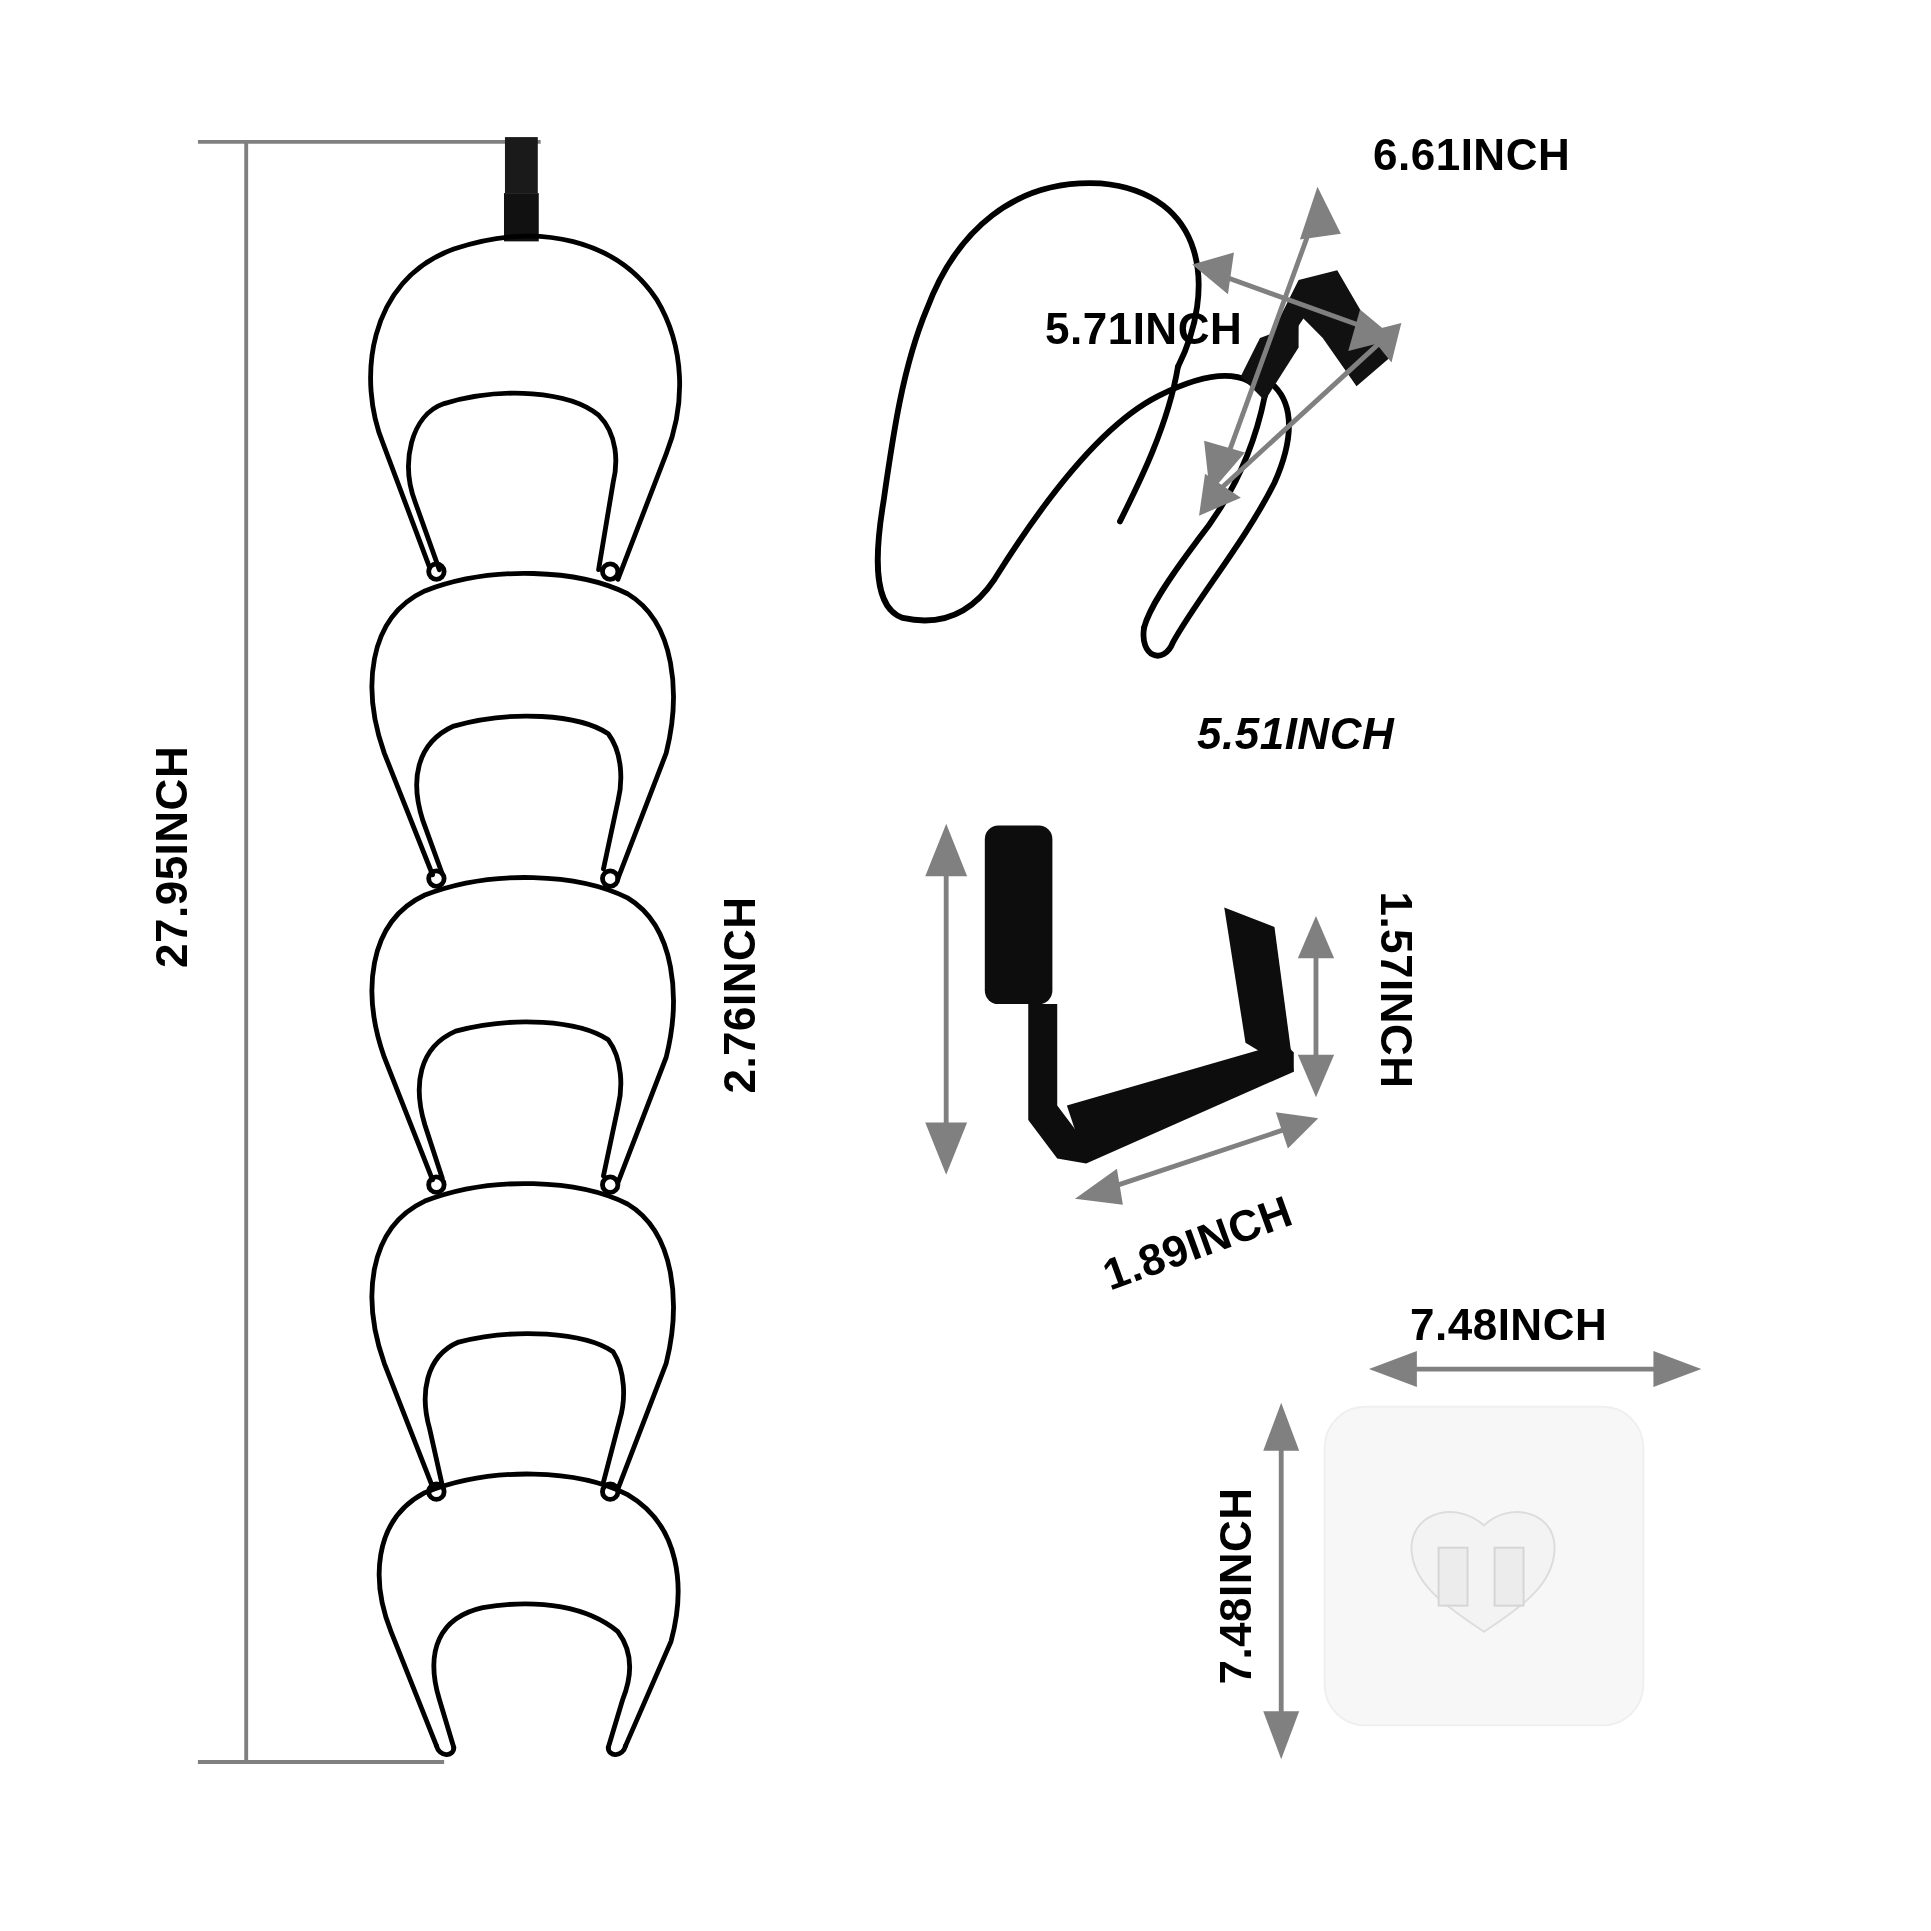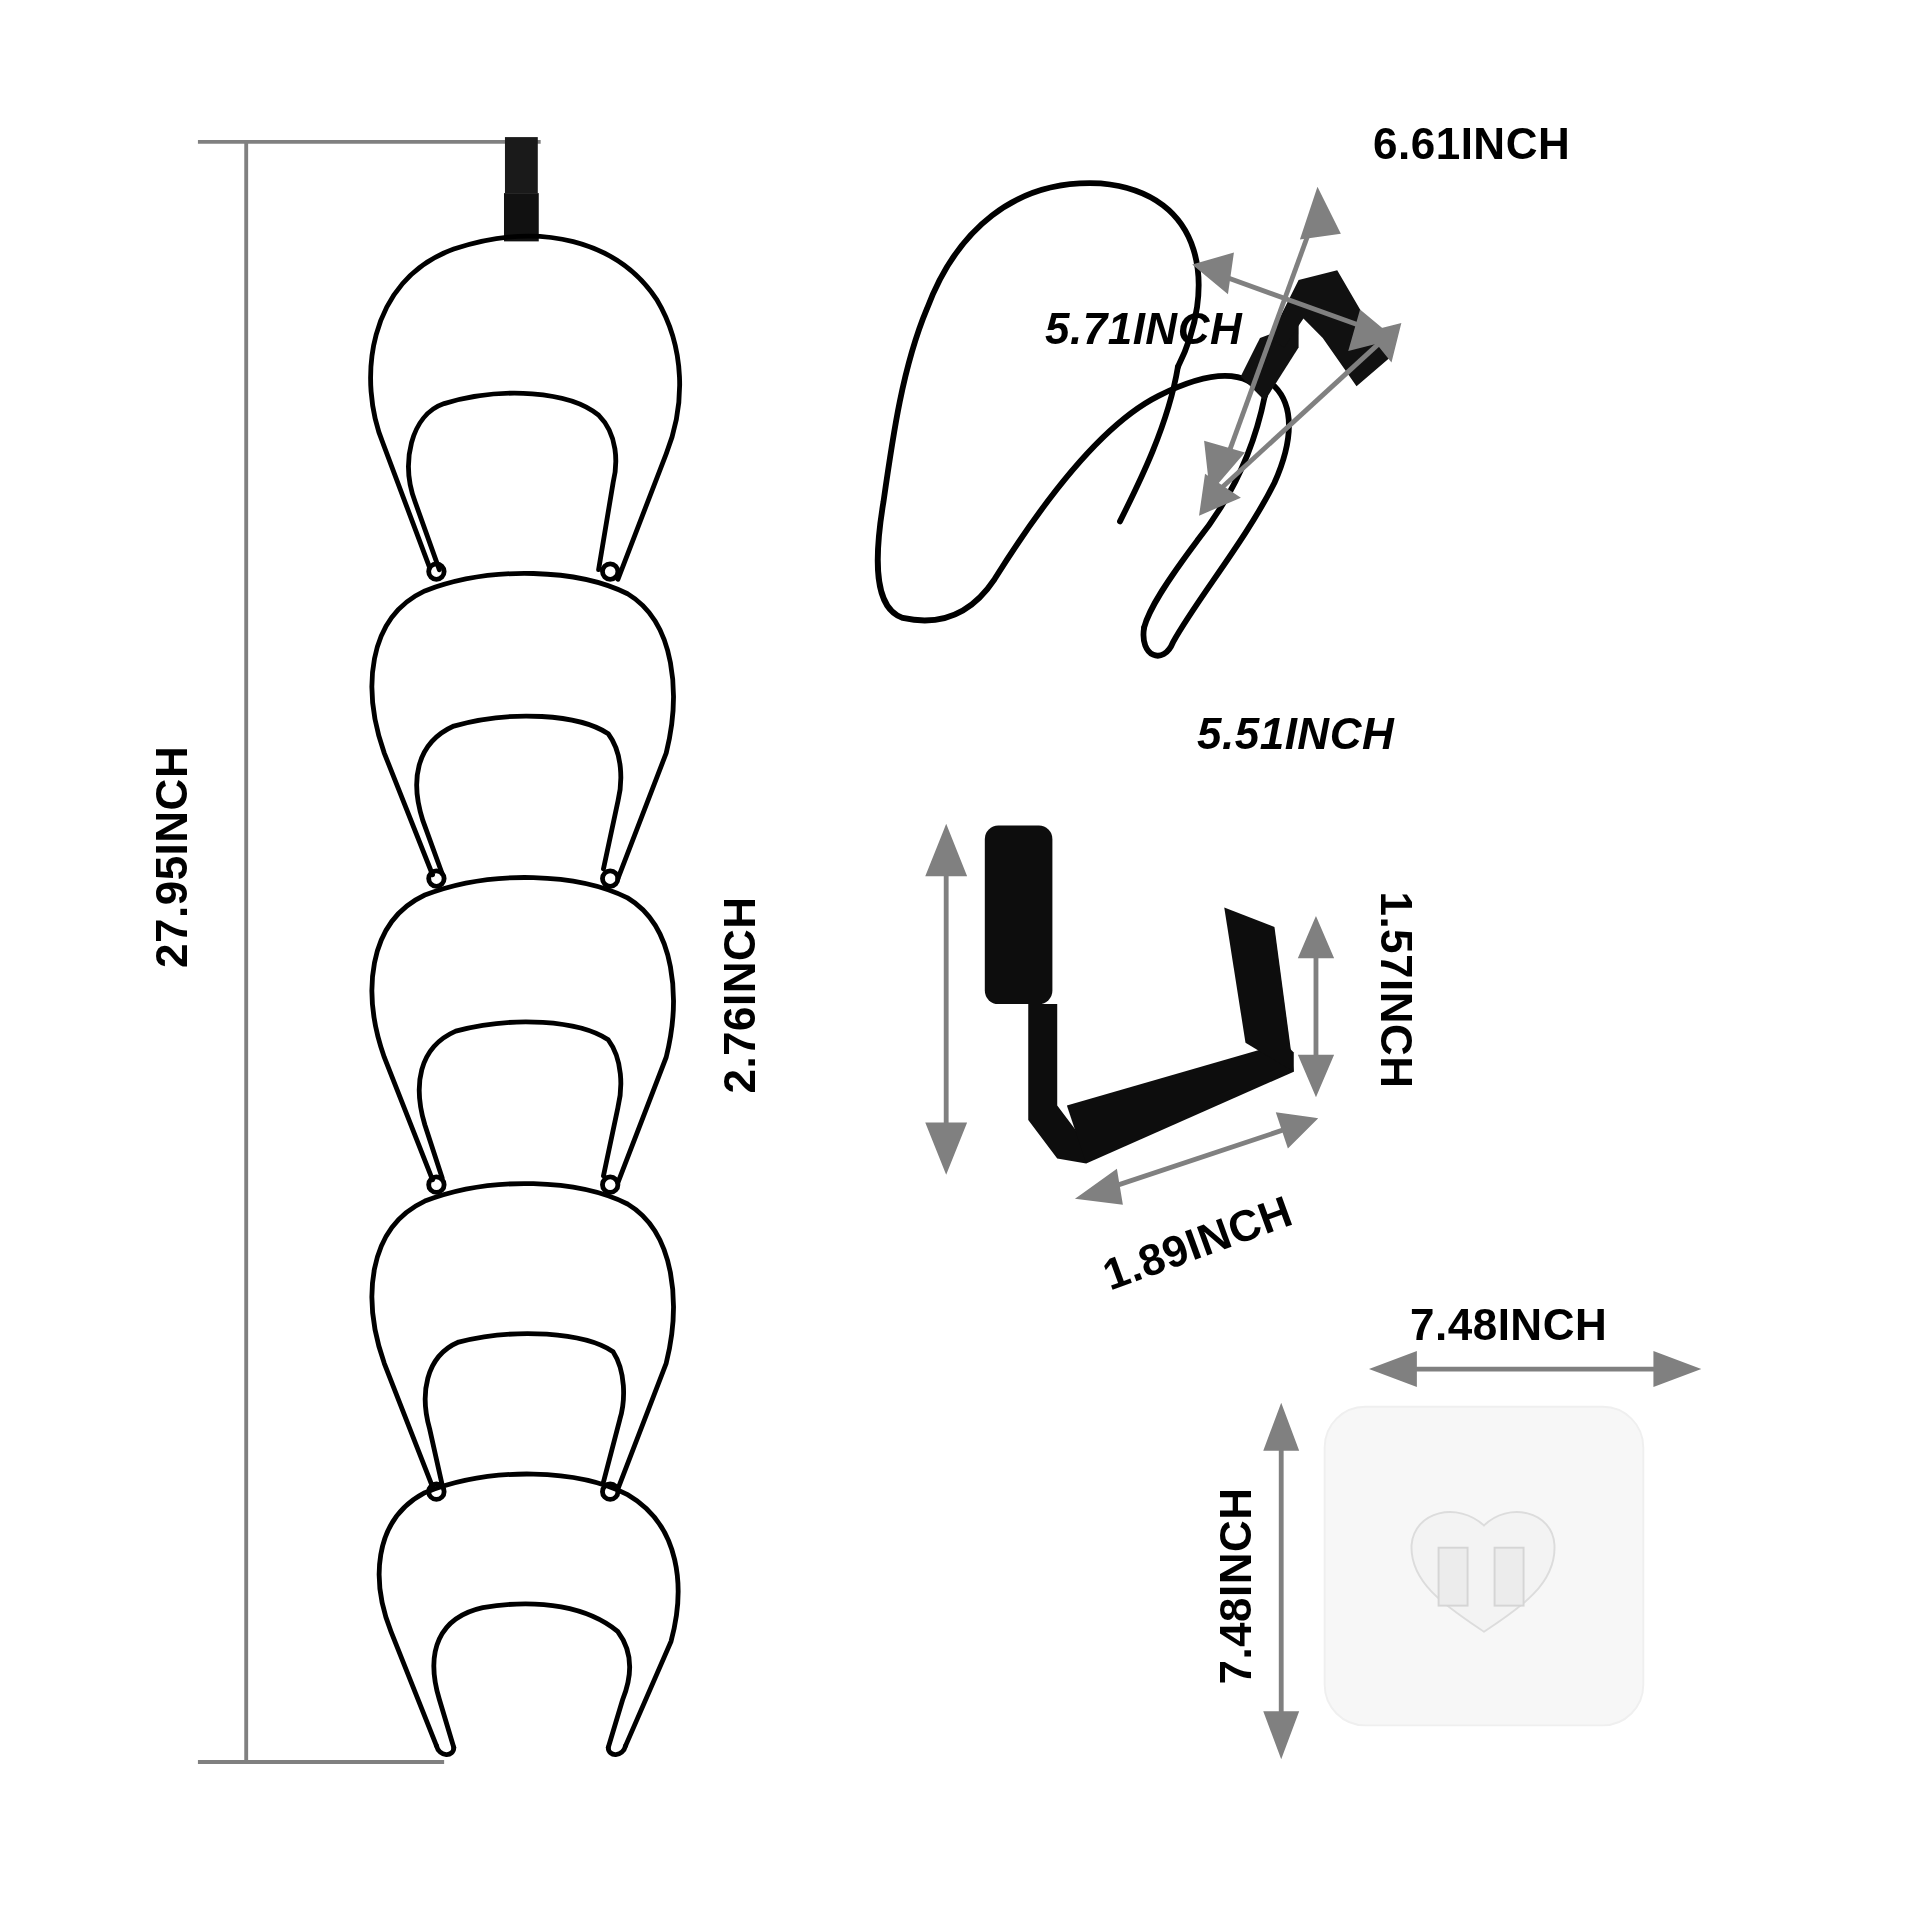--- a/index.html
+++ b/index.html
@@ -116,22 +116,22 @@
     <g>
       <rect x="1372" y="1457" width="330" height="330" rx="42" fill="#f7f7f7" stroke="#efefef" stroke-width="2"></rect>
       <path d="M 1537 1580 C 1510 1555 1465 1565 1462 1600 C 1460 1640 1500 1665 1537 1690 C 1575 1665 1612 1640 1610 1600 C 1608 1565 1562 1555 1537 1580 Z" fill="#f3f3f3" stroke="#dcdcdc" stroke-width="2"></path>
       <rect x="1490" y="1603" width="30" height="60" fill="#ececec" stroke="#d5d5d5" stroke-width="2"></rect>
       <rect x="1548" y="1603" width="30" height="60" fill="#ececec" stroke="#d5d5d5" stroke-width="2"></rect>
     </g>
   </svg>
 
   <div class="label rot-neg90" style="left:95px; top:869px; width:154px; text-align:center;">27.95INCH</div>
 
-  <div class="label" style="left:1373px; top:122px;">6.61INCH</div>
-  <div class="label" style="left:1045px; top:307px;font-style:italic;">5.71INCH</div>
+  <div class="label" style="left:1373px; top:133px;">6.61INCH</div>
+  <div class="label" style="left:1045px; top:307px;">5.71INCH</div>
   <div class="label" style="left:1197px; top:712px;font-style:italic;">5.51INCH</div>
 
   <div class="label rot-neg90" style="left:740px; top:973px; width:251px; text-align:center; margin-left:-126px;">2.76INCH</div>
   <div class="label rot-90" style="left:1270px; top:968px; width:251px; text-align:center;">1.57INCH</div>
   <div class="label rot-neg20" style="left:1099px; top:1221px;">1.89INCH</div>
 
   <div class="label" style="left:1410px; top:1303px;">7.48INCH</div>
   <div class="label rot-neg90" style="left:1110px; top:1564px; width:251px; text-align:center;">7.48INCH</div>
 </div>
 

